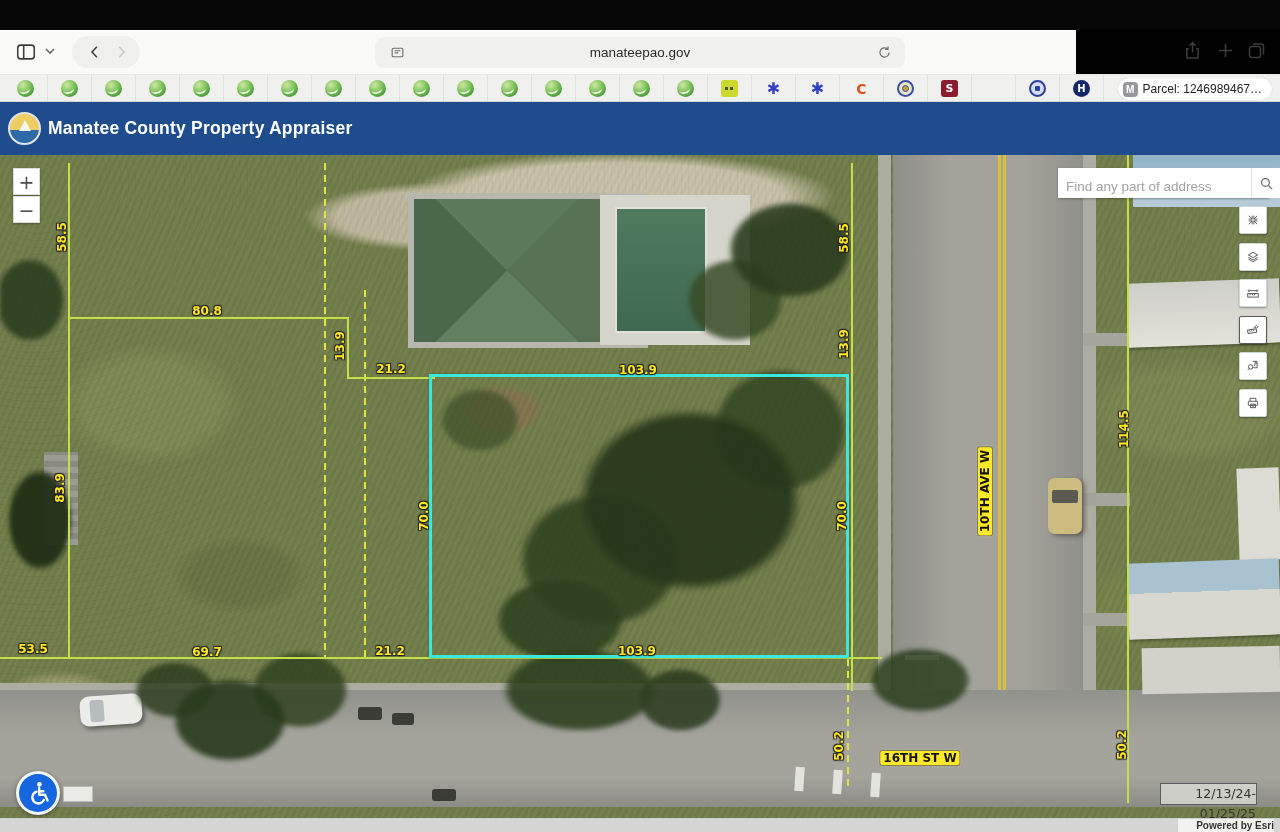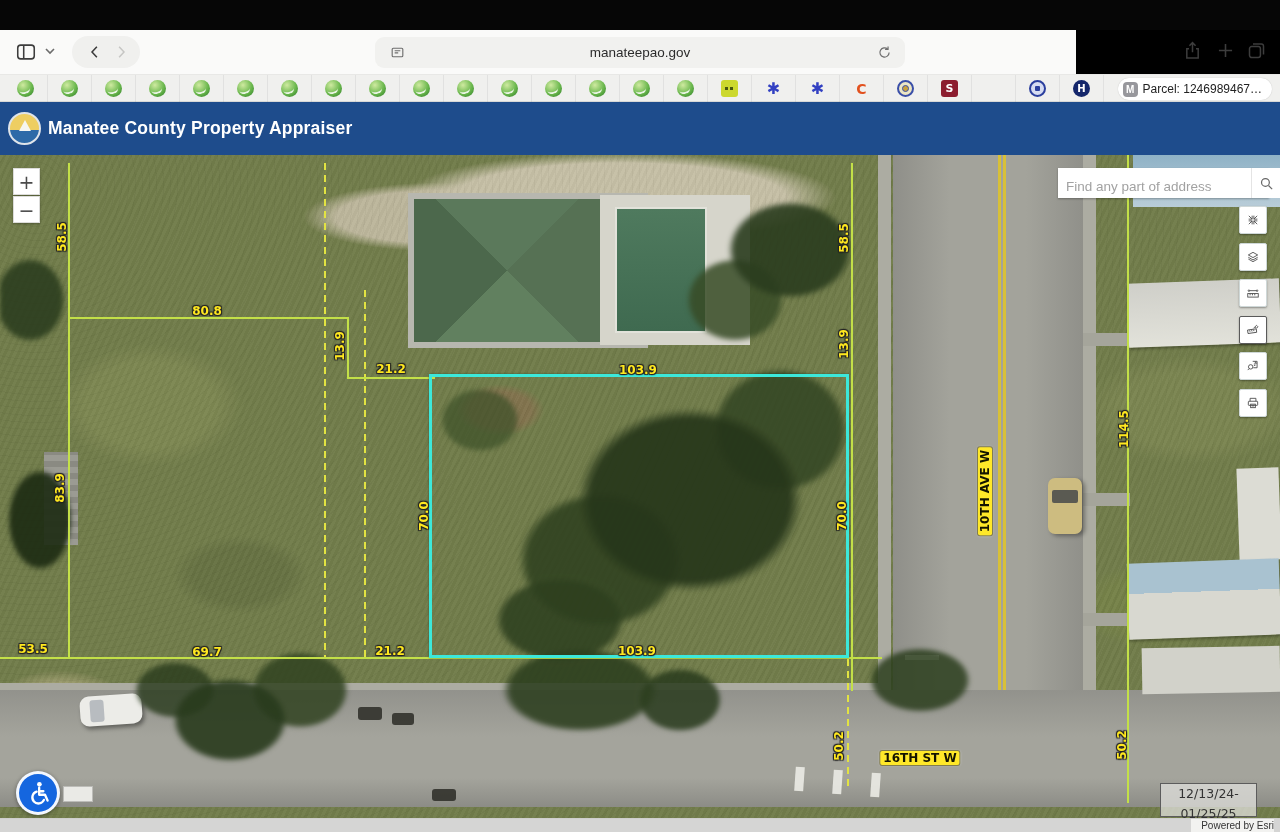--- a/index.html
+++ b/index.html
@@ -125,33 +125,33 @@
   #searchbox input{flex:1;border:0;outline:none;padding:0 8px;font-size:13.5px;color:#444;
     font-family:"Liberation Sans",sans-serif;background:transparent;margin-top:7px;}
   #searchbox input::placeholder{color:#a2a2a2;}
   #search-btn{width:30px;height:30px;border-left:1px solid #e4e4e4;display:flex;align-items:center;
     justify-content:center;cursor:pointer;background:#fff;border-top:0;border-right:0;border-bottom:0;}
   .tool{position:absolute;left:1239px;width:28px;height:28px;background:#fff;border:1px solid #cfd8d8;
     border-radius:2px;box-shadow:0 1px 2px rgba(0,0,0,.35);display:flex;align-items:center;
     justify-content:center;cursor:pointer;}
   .tool.active{border:1px solid #5a5a5a;}
   .tool svg{width:20px;height:20px;display:block;}
-  #datestamp{position:absolute;left:1160px;top:628px;width:97px;height:34px;background:rgba(224,224,220,.75);
-    border:1px solid #5c5c5c;color:#333;font:12.5px "DejaVu Sans",sans-serif;text-align:center;line-height:20px;}
+  #datestamp{position:absolute;left:1160px;top:628px;width:97px;height:22px;background:rgba(224,224,220,.75);
+    border:1px solid #5c5c5c;color:#333;font:12.5px "DejaVu Sans",sans-serif;text-align:right;line-height:20px;}
   #a11y-btn{position:absolute;left:16px;top:616px;width:44px;height:44px;border-radius:50%;
     background:#1566df;border:3px solid rgba(255,255,255,.95);box-shadow:0 1px 4px rgba(0,0,0,.4);
     display:flex;align-items:center;justify-content:center;cursor:pointer;padding:0;}
   #scale-fragment{position:absolute;left:63px;top:631px;width:30px;height:16px;background:#eaeae6;
     border:1px solid #bcbcb8;}
 
   
   #attribution{position:absolute;top:818px;left:0;width:1280px;height:14px;background:rgba(243,243,241,.88);
     border-top:1px solid #cfcfcd;font-size:10px;color:#2e2e2e;line-height:13px;white-space:nowrap;overflow:hidden;}
   #attr-text{position:absolute;left:4px;top:0;}
-  #attr-powered{position:absolute;right:6px;top:0;background:rgba(243,243,241,.95);padding-left:10px;color:#343434;}
+  #attr-powered{position:absolute;right:6px;top:0;background:rgba(243,243,241,.95);padding-left:18px;color:#343434;font-weight:bold;}
 </style>
 </head>
 <body>
 
 <div id="menubar"></div>
 
 <div id="toolbar">
   <span class="tbicon" style="left:15px;top:11px;">
     <svg width="22" height="22" viewBox="0 0 24 24" fill="none" stroke="#3d3d3d" stroke-width="1.7">
       <rect x="3" y="4.5" width="18" height="15" rx="3.2"></rect>

